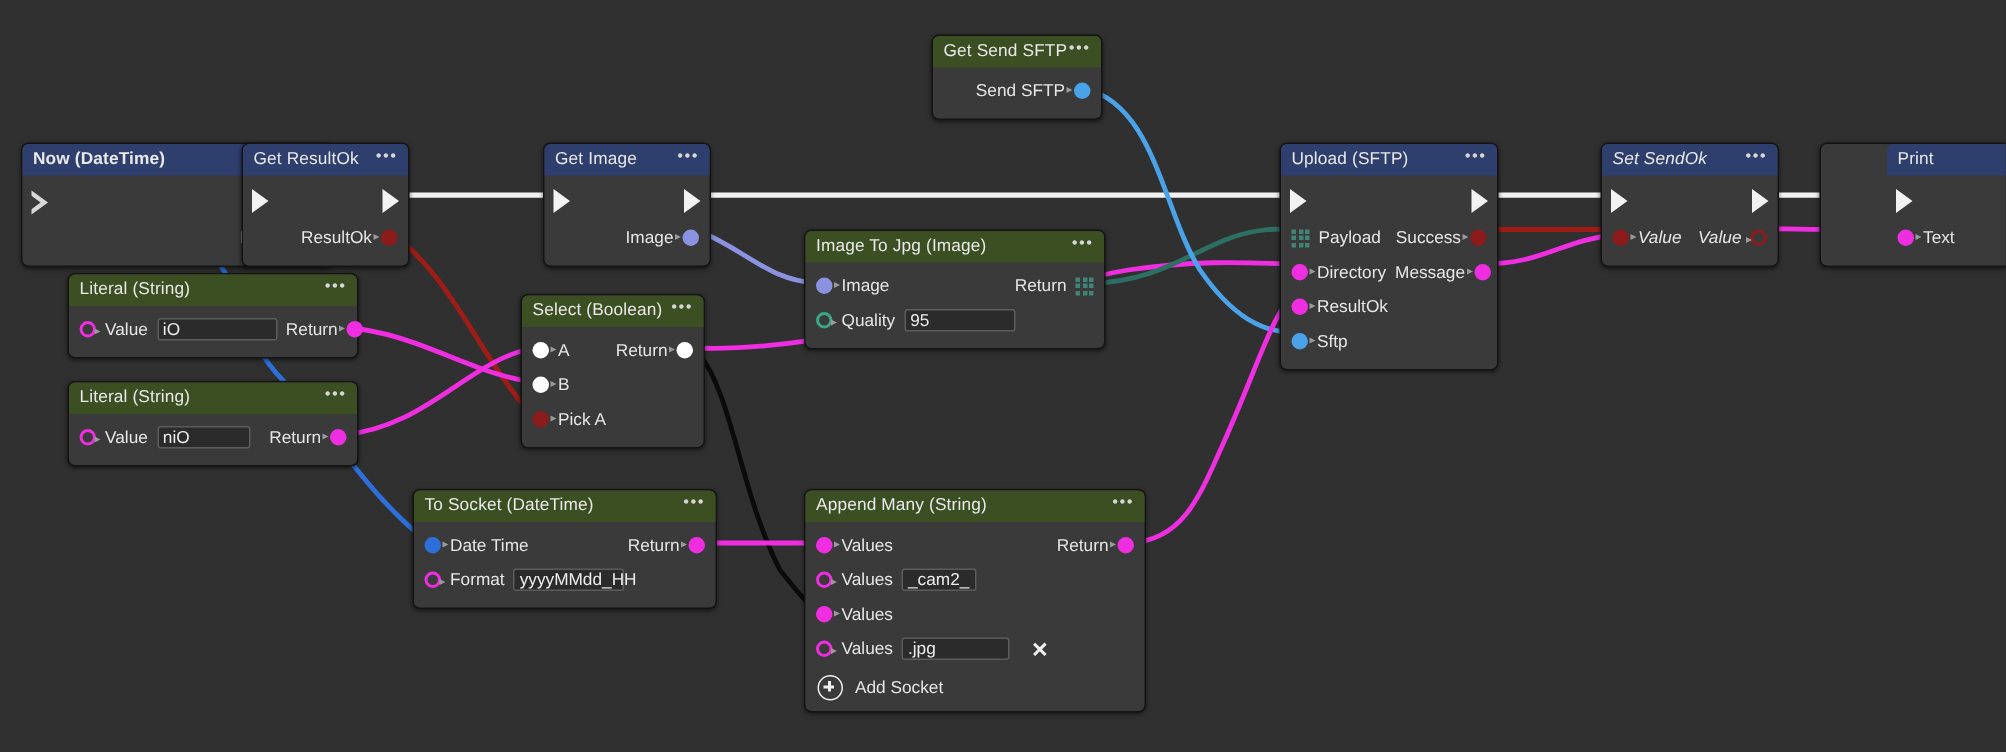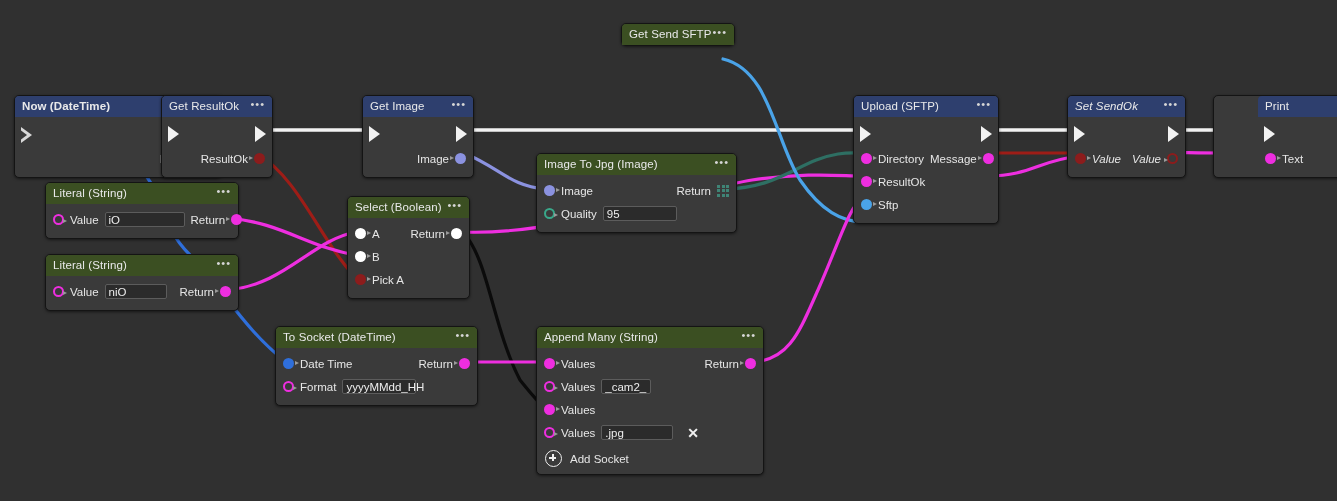--- a/index.html
+++ b/index.html
@@ -116,20 +116,29 @@
               <span class="pin right" style="background: rgb(139, 146, 224);"></span>
             </span>
           </div>
         </div>
       </div>
       <div class="node" style="left: 621px; top: 23px; width: 112px;">
         <div class="nhead green">
           <span class="ntitle">Get Send SFTP</span>
           <span class="dots">•••</span>
         </div>
+        <div class="nbody">
+          <div class="row split">
+            <span class="lside"></span>
+            <span class="rside">
+              <span class="lbl">Send SFTP</span>
+              <span class="pin right" style="background: rgb(74, 163, 232);"></span>
+            </span>
+          </div>
+        </div>
       </div>
       <div class="node" style="left: 45px; top: 182px; width: 192px;">
         <div class="nhead green">
           <span class="ntitle">Literal (String)</span>
           <span class="dots">•••</span>
         </div>
         <div class="nbody">
           <div class="row split">
             <span class="lside">
               <span class="pin hollow" style="border-color: rgb(238, 46, 224);"></span>
@@ -307,20 +316,40 @@
           <span class="ntitle">Upload (SFTP)</span>
           <span class="dots">•••</span>
         </div>
         <div class="nbody">
           <div class="execrow">
             <span class="tri"></span>
             <span class="tri"></span>
           </div>
           <div class="row split">
             <span class="lside">
+              <span class="grid-pin">
+                <i></i>
+                <i></i>
+                <i></i>
+                <i></i>
+                <i></i>
+                <i></i>
+                <i></i>
+                <i></i>
+                <i></i>
+              </span>
+              <span class="lbl">Payload</span>
+            </span>
+            <span class="rside">
+              <span class="lbl">Success</span>
+              <span class="pin right" style="background: rgb(140, 28, 28);"></span>
+            </span>
+          </div>
+          <div class="row split">
+            <span class="lside">
               <span class="pin" style="background: rgb(238, 46, 224);"></span>
               <span class="lbl">Directory</span>
             </span>
             <span class="rside">
               <span class="lbl">Message</span>
               <span class="pin right" style="background: rgb(238, 46, 224);"></span>
             </span>
           </div>
           <div class="row split">
             <span class="lside">

